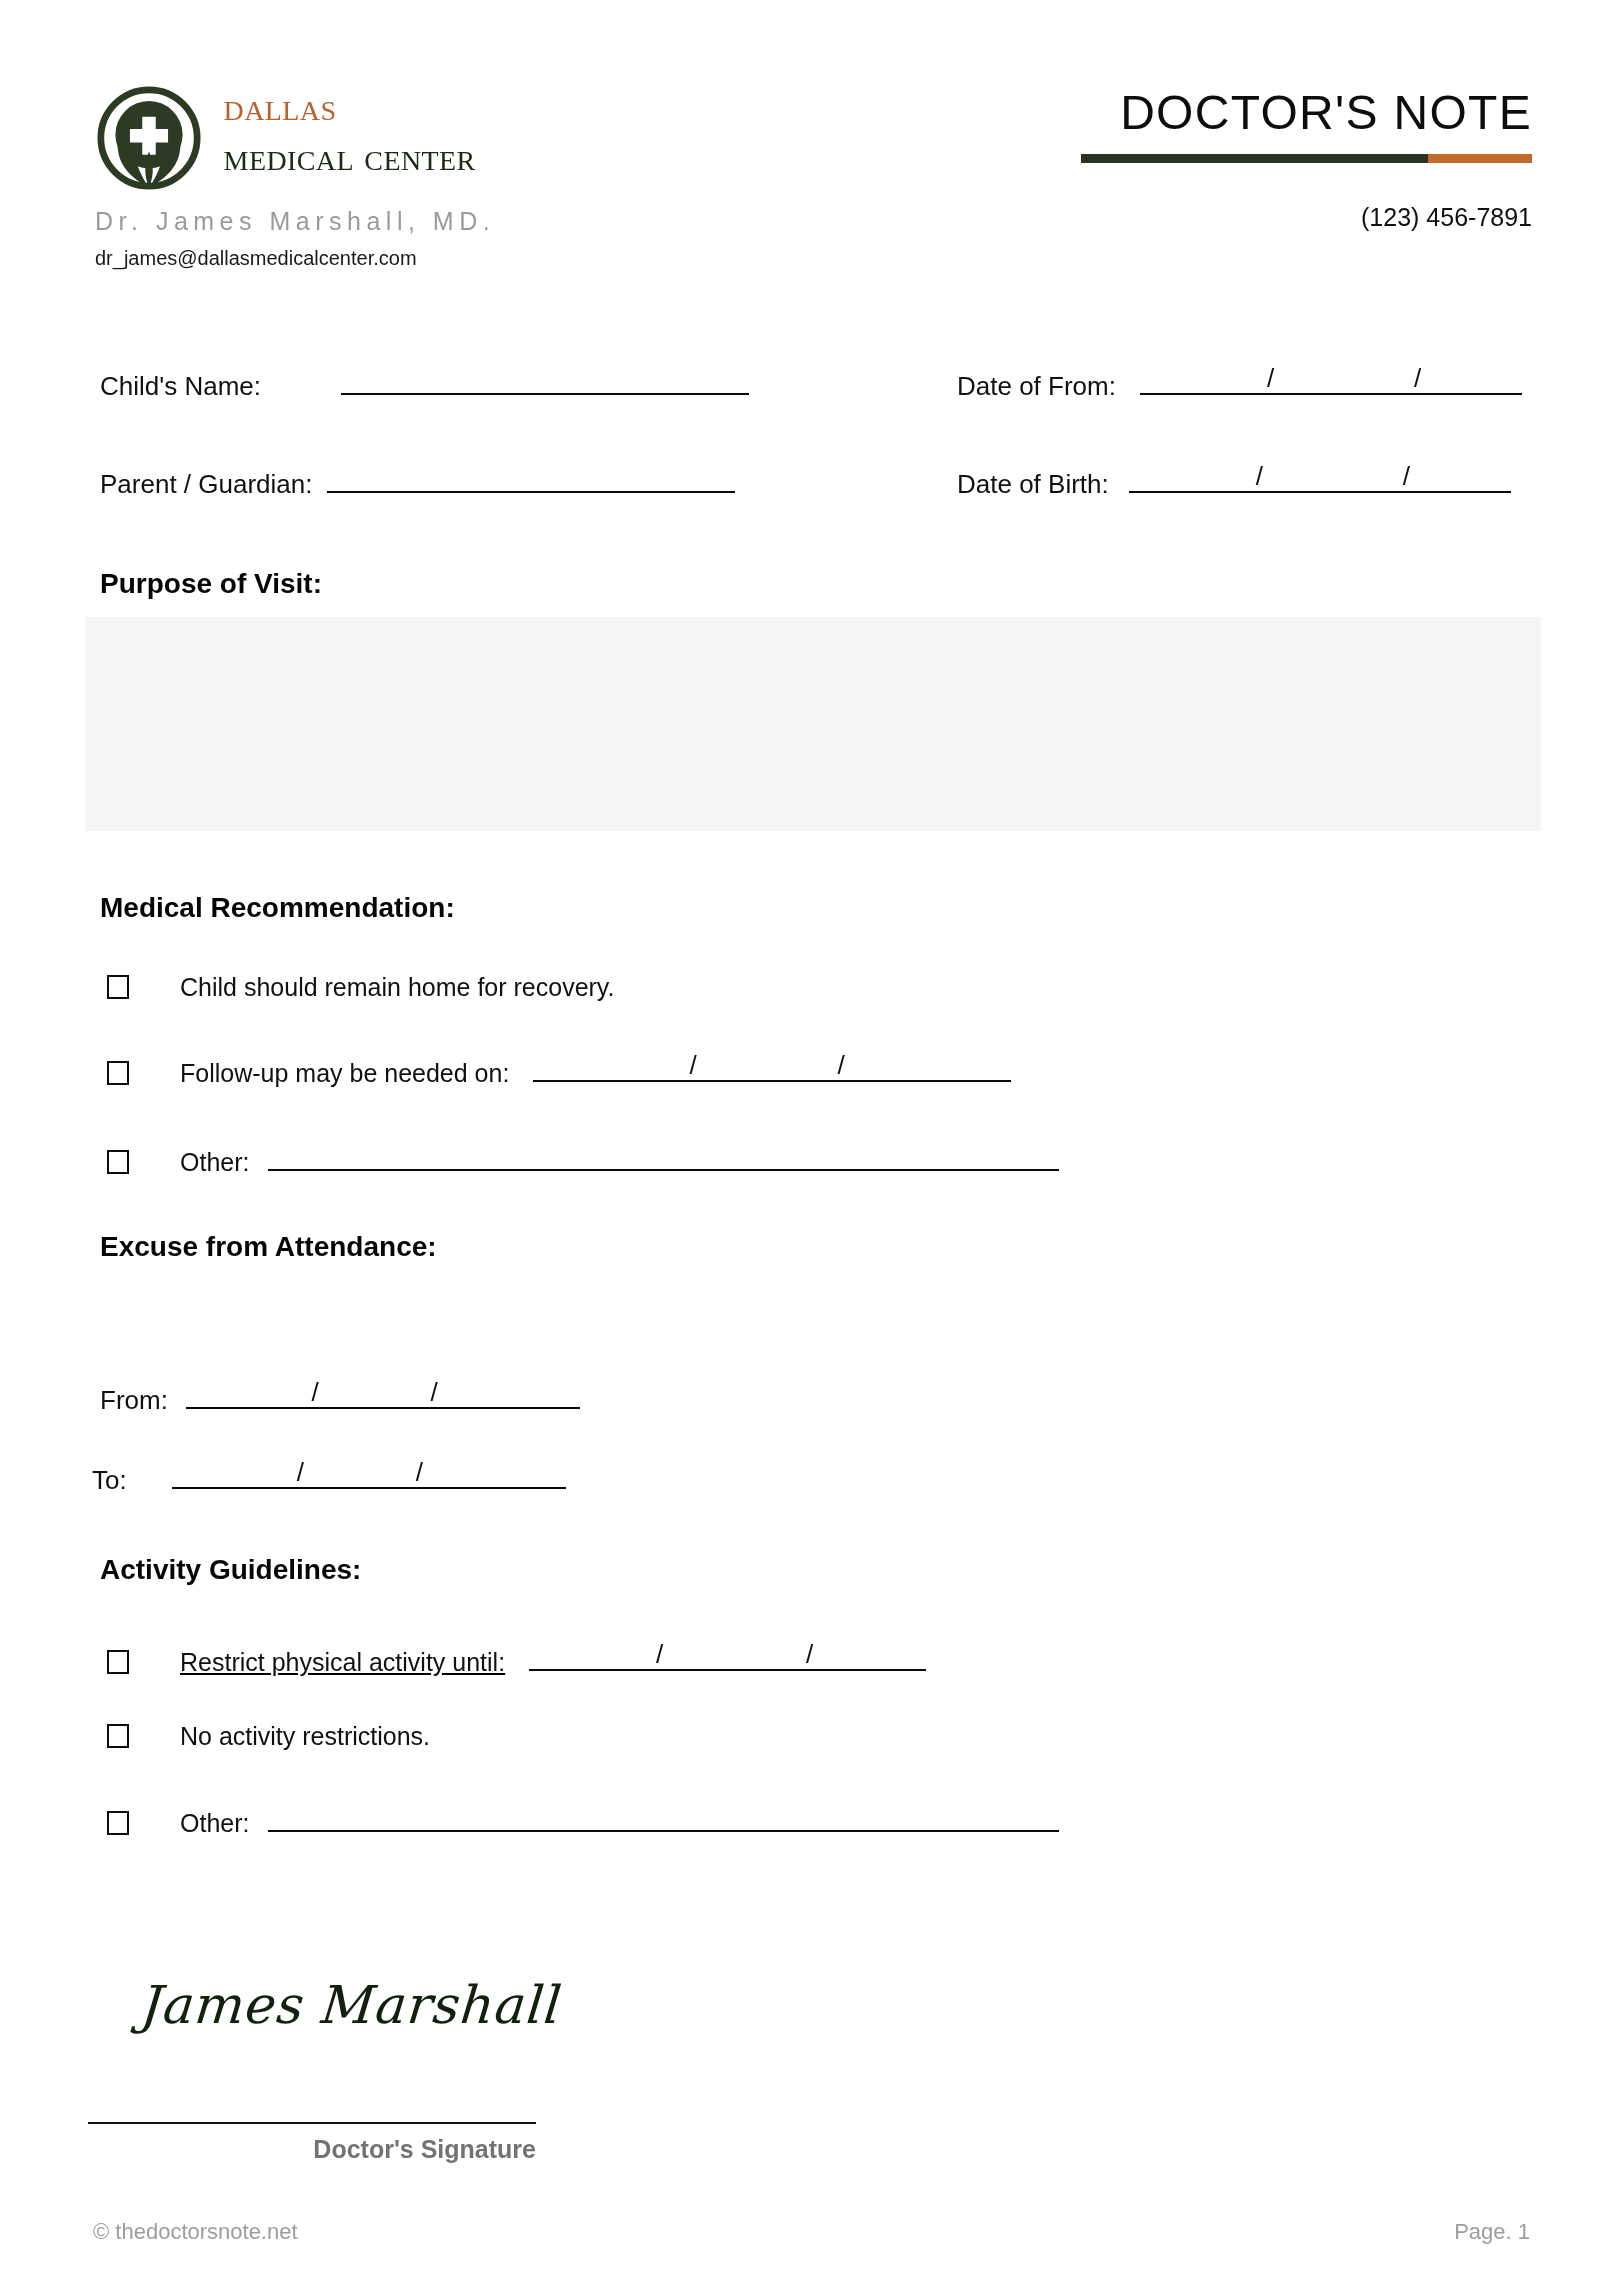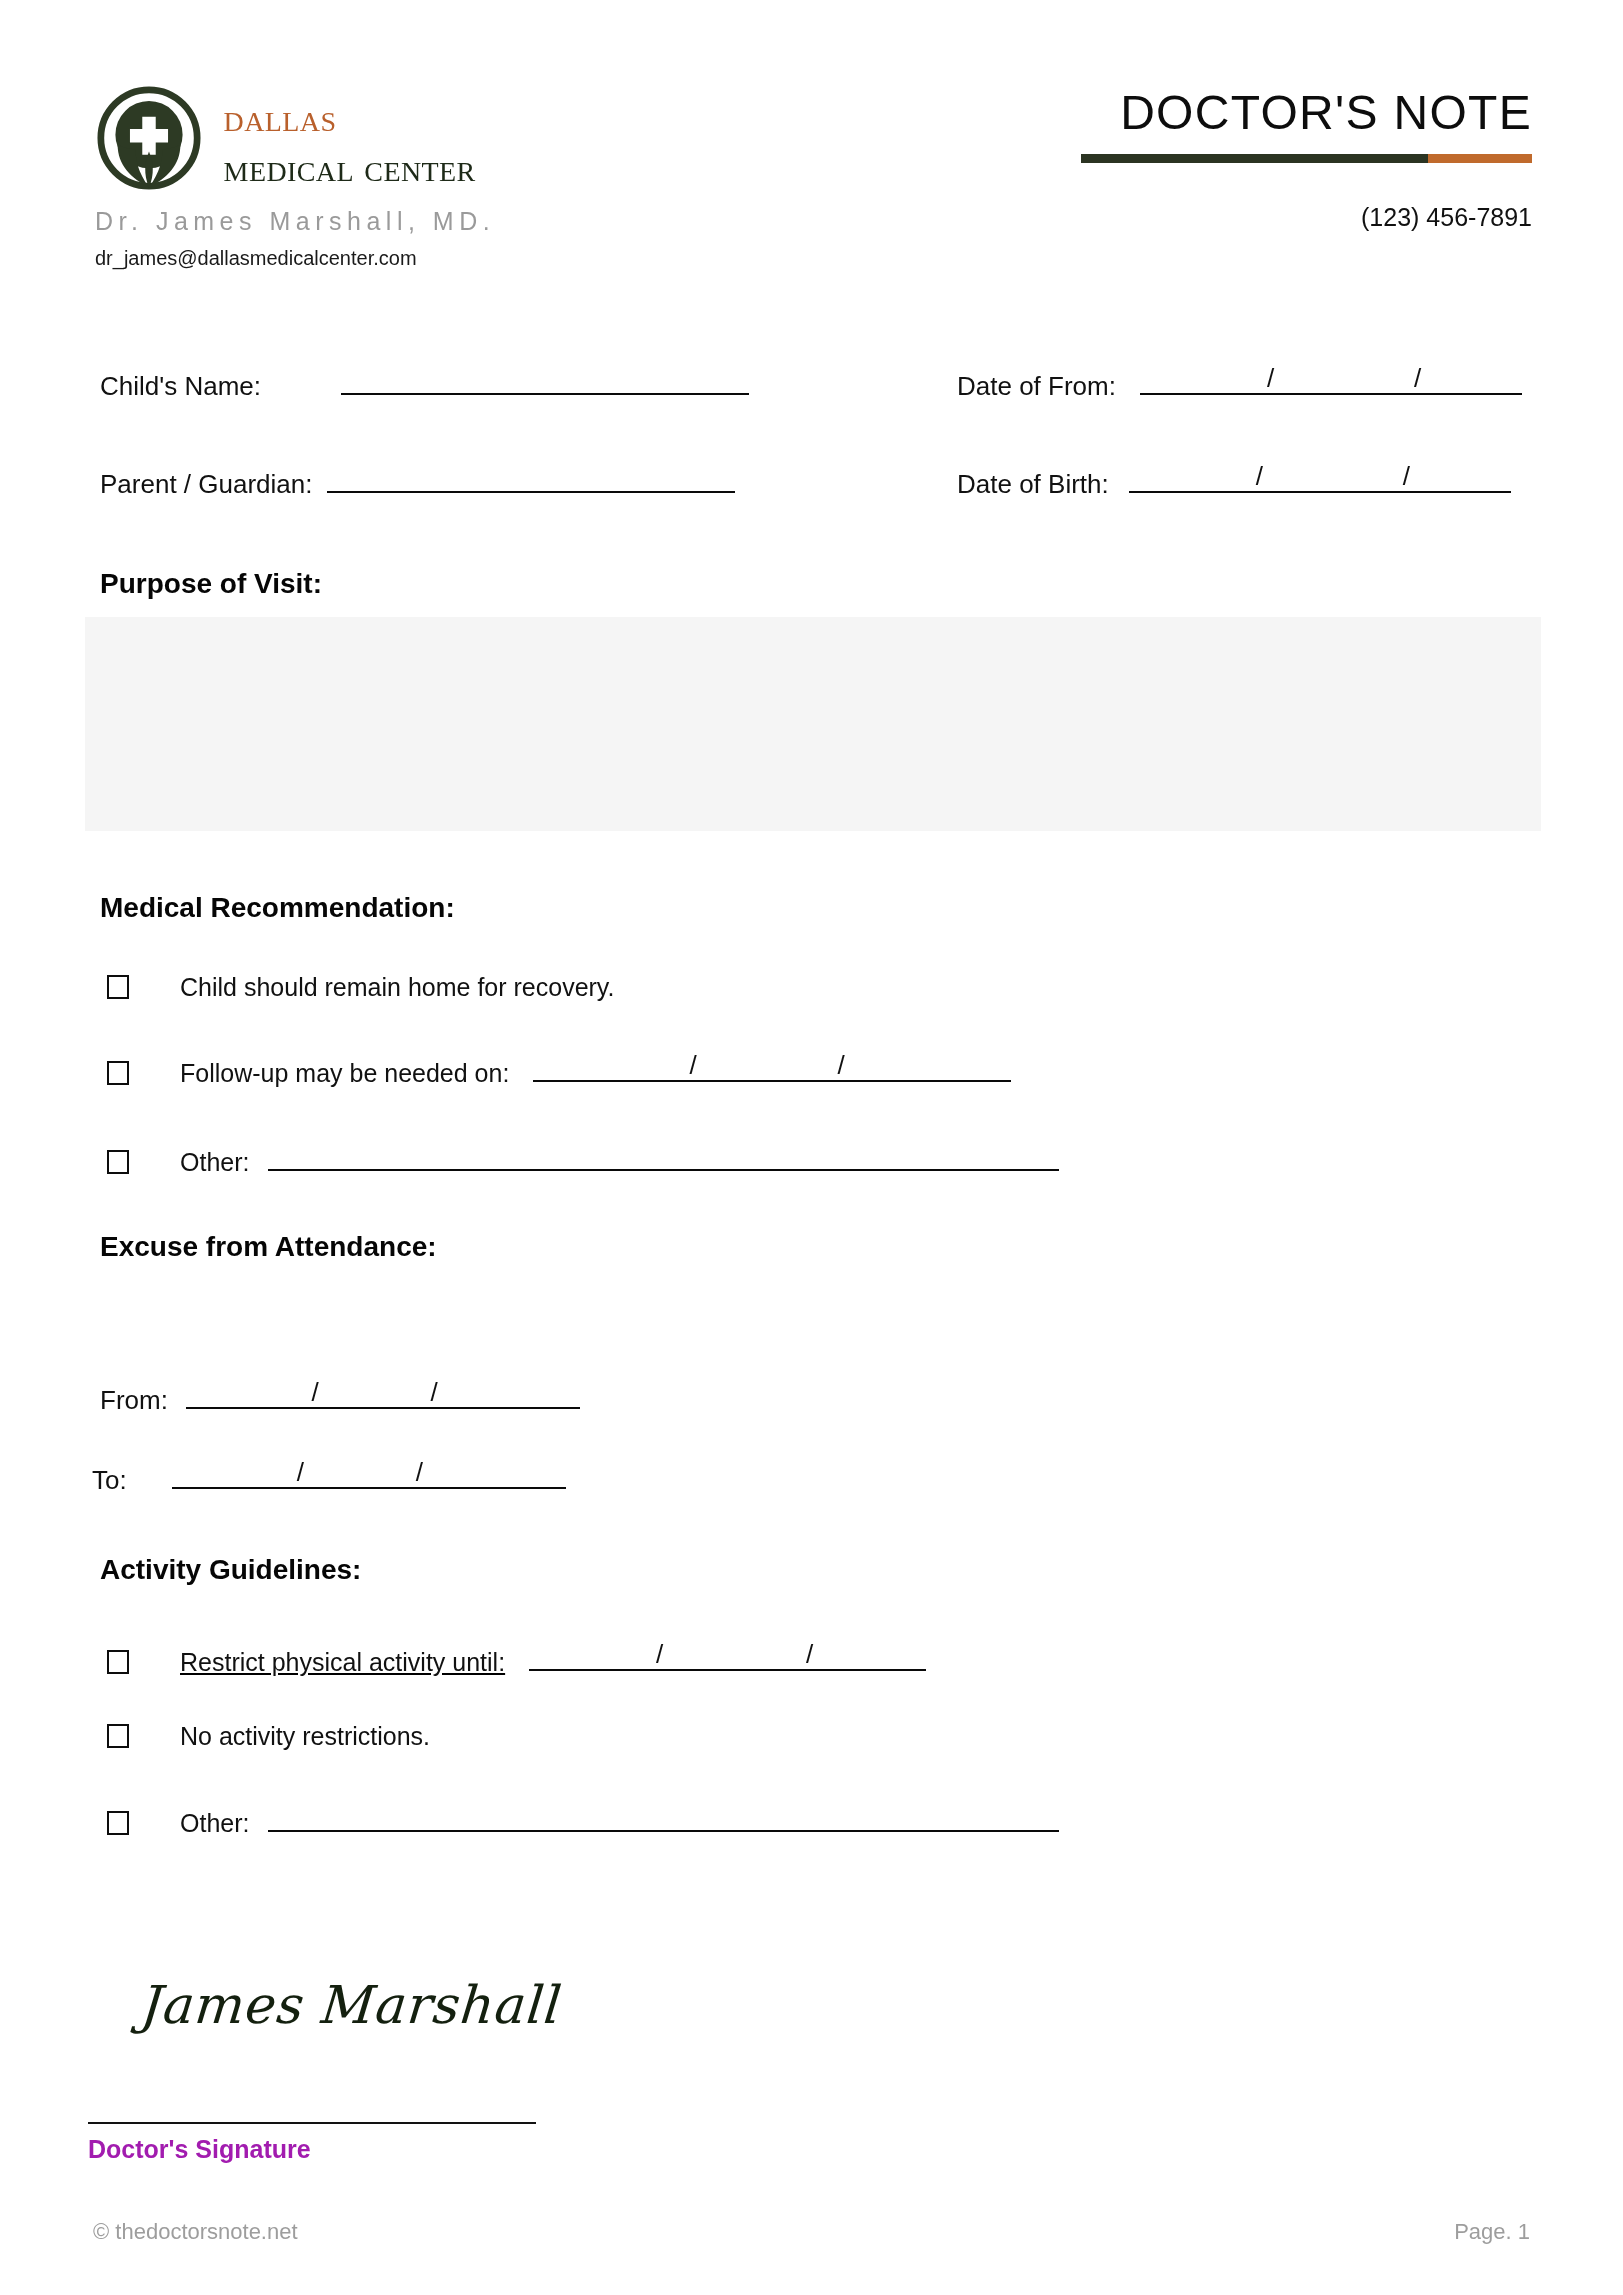--- a/index.html
+++ b/index.html
@@ -40,21 +40,21 @@
     align-items: flex-start;
   }
   .logo-mark {
     width: 112px;
     height: 112px;
     flex: 0 0 112px;
     margin-top: 1.7px;
   }
   .brand-words {
     margin-left: 18.6px;
-    margin-top: 18px;
+    margin-top: 7px;
   }
   .brand-line1 {
     font-family: "Liberation Serif", serif;
     font-size: 40px;
     line-height: 1.0;
     letter-spacing: 0.4px;
     color: #b9602c;
     font-variant: small-caps;
     text-transform: lowercase;
     font-weight: 400;
@@ -213,23 +213,23 @@
     transform: skewX(-6deg);
   }
   .signature-rule {
     position: absolute;
     border-bottom: 2.5px solid #121212;
   }
   .signature-caption {
     position: absolute;
     font-size: 25px;
     font-weight: bold;
-    color: #a21caf;
-    white-space: nowrap;
-    text-align: left;
+    color: #737373;
+    white-space: nowrap;
+    text-align: right;
   }
 
   
   .footer-left {
     position: absolute;
     left: 93px;
     top: 2219px;
     font-size: 22px;
     color: #9d9d9d;
     white-space: nowrap;

